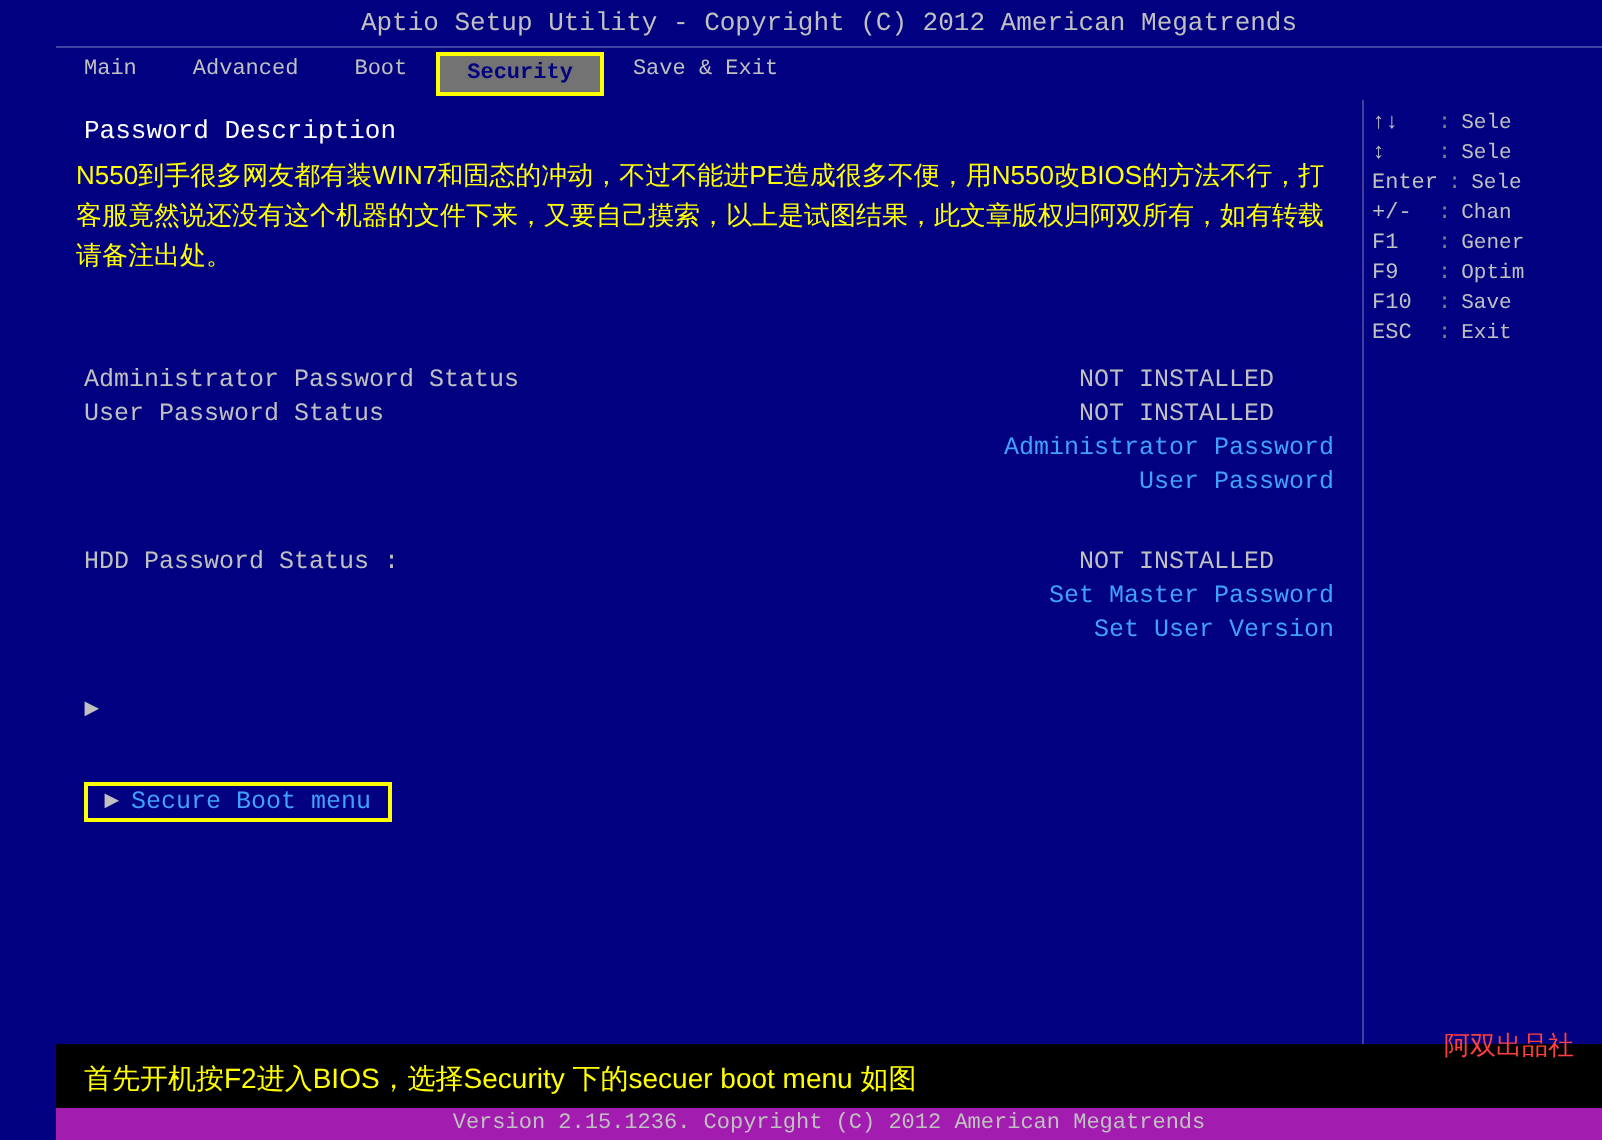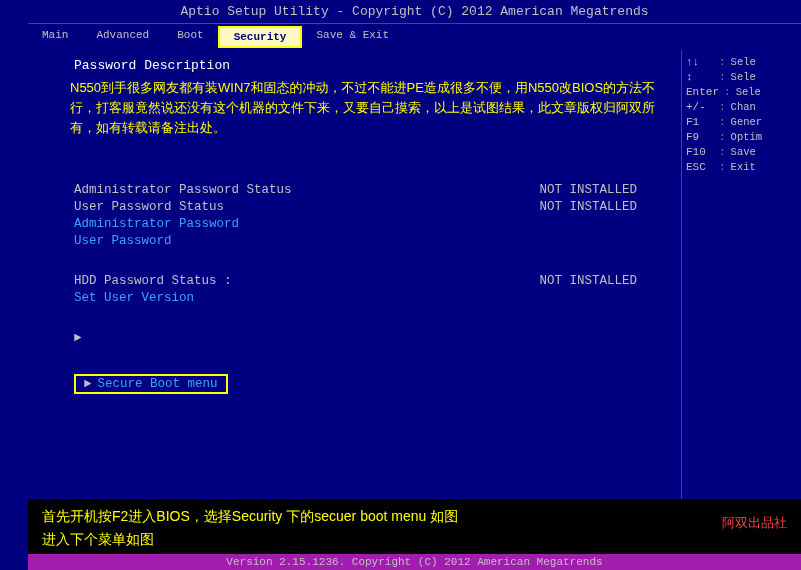--- a/index.html
+++ b/index.html
@@ -39,33 +39,32 @@
       padding: 2px 0;
       gap: 0;
     }
     .nav-item {
       color: #c0c0c0;
       font-size: 11px;
       padding: 3px 14px;
       cursor: pointer;
     }
     .nav-item.active {
-      background: #fef9c3;
+      background: #737373;
       color: #000080;
       font-weight: bold;
       border: 2px solid #ffff00;
     }
 
     
     .content-area {
       flex: 1;
       display: flex;
       flex-direction: row;
       padding: 0;
-      margin-left: 32px;
     }
 
     
     .left-panel {
       flex: 1;
       padding: 8px 14px;
       color: #c0c0c0;
       font-size: 12.5px;
       position: relative;
       overflow: hidden;
@@ -109,20 +108,21 @@
       color: #c0c0c0;
       margin-right: 30px;
     }
 
     .bios-link {
       color: #40a0ff;
       cursor: pointer;
       margin: 3px 0;
       display: block;
       font-size: 12.5px;
+      text-align: right;
     }
 
     .bios-divider {
       margin: 6px 0;
     }
 
     .menu-item {
       display: flex;
       align-items: center;
       color: #40a0ff;
@@ -249,20 +249,21 @@
 
         <a class="bios-link">Administrator Password</a>
         <a class="bios-link">User Password</a>
 
         <div class="bios-divider">&nbsp;</div>
 
         <div class="bios-row">
           <span class="label">HDD Password Status :</span>
           <span class="value">NOT INSTALLED</span>
         </div>
+        <a class="bios-link">Set Master Password</a>
         <a class="bios-link">Set User Version</a>
 
         <div class="bios-divider">&nbsp;</div>
 
         <div class="menu-item">
           <span class="menu-arrow">►</span>
         </div>
 
         <div class="bios-divider">&nbsp;</div>
 
@@ -314,21 +315,20 @@
       <div class="help-row">
         <span class="help-key">ESC</span>
         <span class="help-sep">:</span>
         <span class="help-desc">Exit</span>
       </div>
     </div>
   </div>
 
   <div class="bottom-bar">
     <div>首先开机按F2进入BIOS，选择Security 下的secuer boot menu 如图</div>
-    <div>进入下个菜单如图</div>
     <span class="author">阿双出品社</span>
   </div>
 
   <div class="footer-bar">
     <span>Version 2.15.1236. Copyright (C) 2012 American Megatrends</span>
   </div>
 
 </div>
 
 </body></html>

